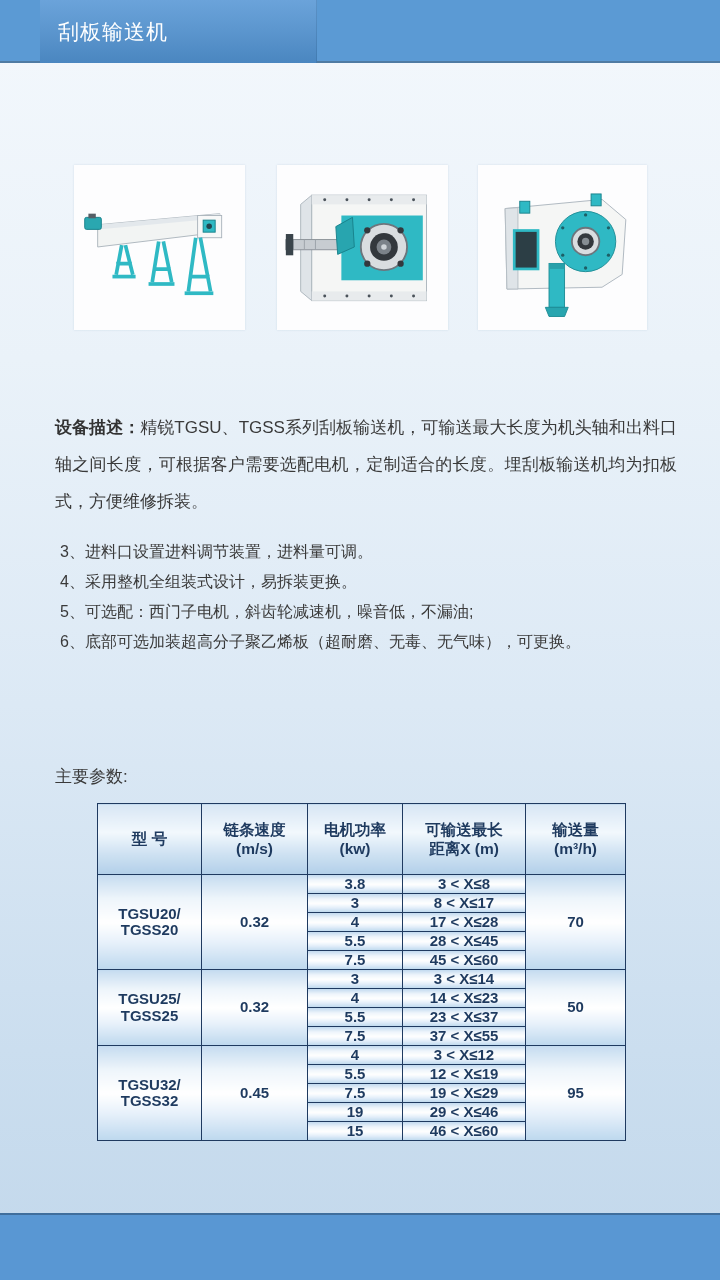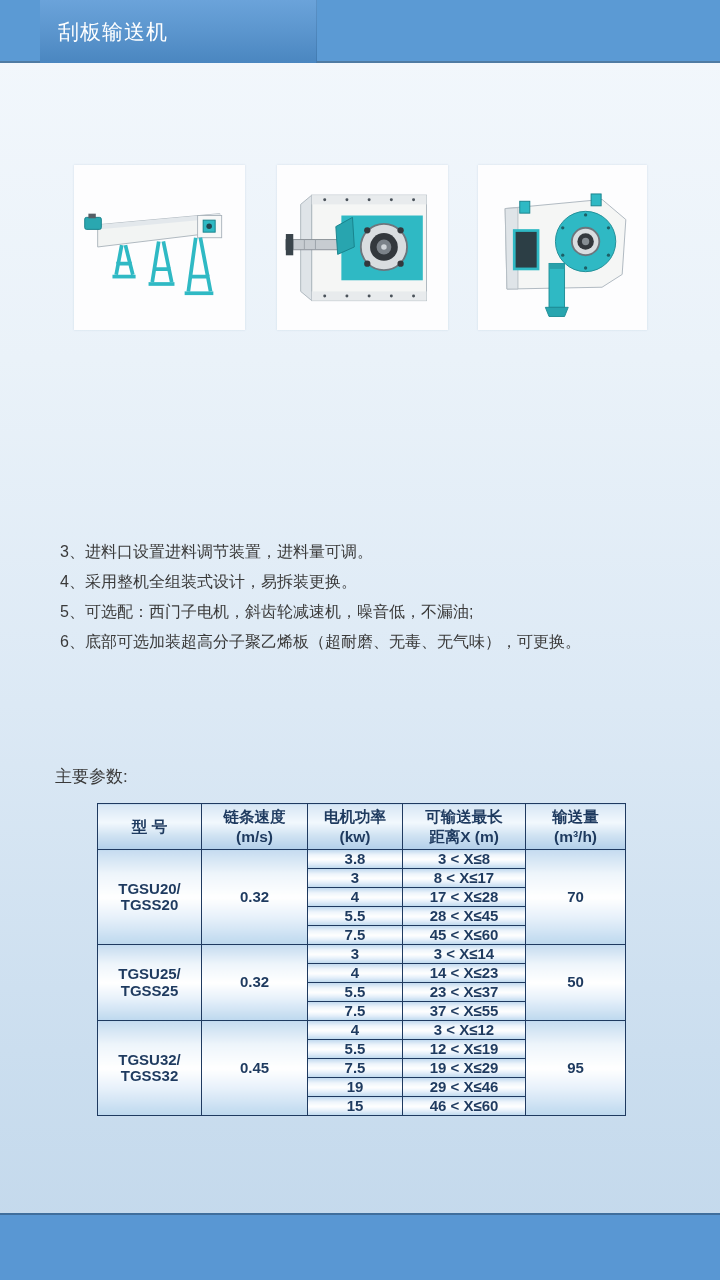--- a/index.html
+++ b/index.html
@@ -48,21 +48,21 @@
   
   .params-table{
     position:absolute; left:97px; top:803px; width:528px;
     border-collapse:collapse; table-layout:fixed;
   }
   .params-table th, .params-table td{
     border:1.5px solid #1f3a60; text-align:center; vertical-align:middle;
     font-weight:bold; color:#1e3a5f; padding:0; overflow:hidden;
     background:linear-gradient(180deg,#c6dcf0 0%,#eef5fb 25%,#ffffff 50%,#e6f0fa 72%,#bdd8ee 100%);
   }
-  .params-table thead tr{ height:46px; }
+  .params-table thead tr{ height:71px; }
   .params-table th{
     font-size:15.5px; line-height:1.25;
     background:linear-gradient(180deg,#d7e6f4 0%,#f2f8fd 40%,#cfe2f2 70%,#b2cfe9 100%);
   }
   .params-table tbody tr{ height:19px; }
   .params-table td{ font-size:15px; line-height:1.1; }
   .pre{ white-space:pre-line; }
   
   .footer{
     position:absolute; left:0; top:1213px; width:720px; height:67px;
@@ -158,20 +158,23 @@
       </g>
       <circle cx="110" cy="68" r="15" fill="#d9dde0" stroke="#6d757c" stroke-width="2"></circle>
       <circle cx="110" cy="68" r="9" fill="#33383d"></circle>
       <circle cx="110" cy="68" r="4" fill="#868d93"></circle>
       <rect x="70" y="92" width="17" height="48" fill="#2fb9c4" stroke="#1d8b94"></rect>
       <rect x="70" y="92" width="17" height="6" fill="#27a0aa"></rect>
       <polygon points="66,140 91,140 87,150 70,150" fill="#28a5af" stroke="#1d8b94"></polygon>
     </svg>
   </figure>
 
+  <section class="description">
+    <p><b>设备描述：</b><span>精锐TGSU、TGSS系列刮板输送机，可输送最大长度为机头轴和出料口轴之间长度，可根据客户需要选配电机，定制适合的长度。埋刮板输送机均为扣板式，方便维修拆装。</span></p>
+  </section>
 
   <section class="features">
     <ul>
       <li>3、进料口设置进料调节装置，进料量可调。</li>
       <li>4、采用整机全组装式设计，易拆装更换。</li>
       <li>5、可选配：西门子电机，斜齿轮减速机，噪音低，不漏油;</li>
       <li>6、底部可选加装超高分子聚乙烯板（超耐磨、无毒、无气味），可更换。</li>
     </ul>
   </section>
 

